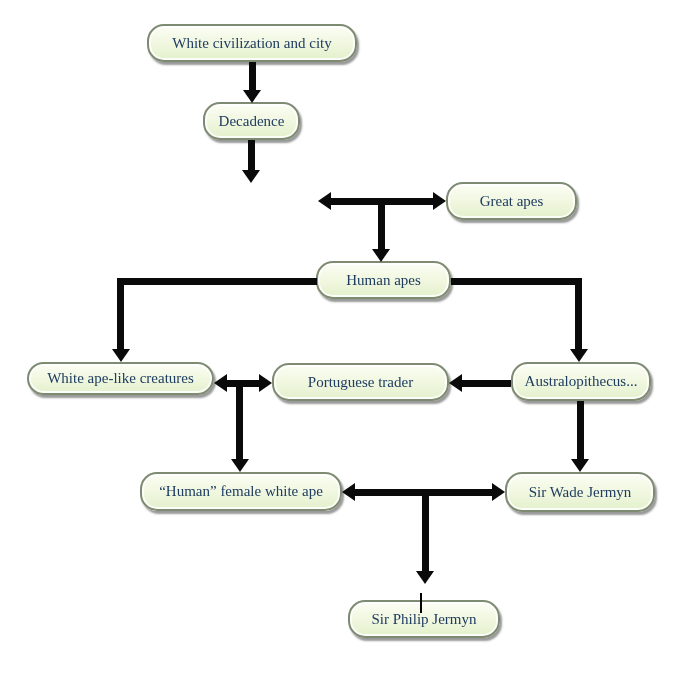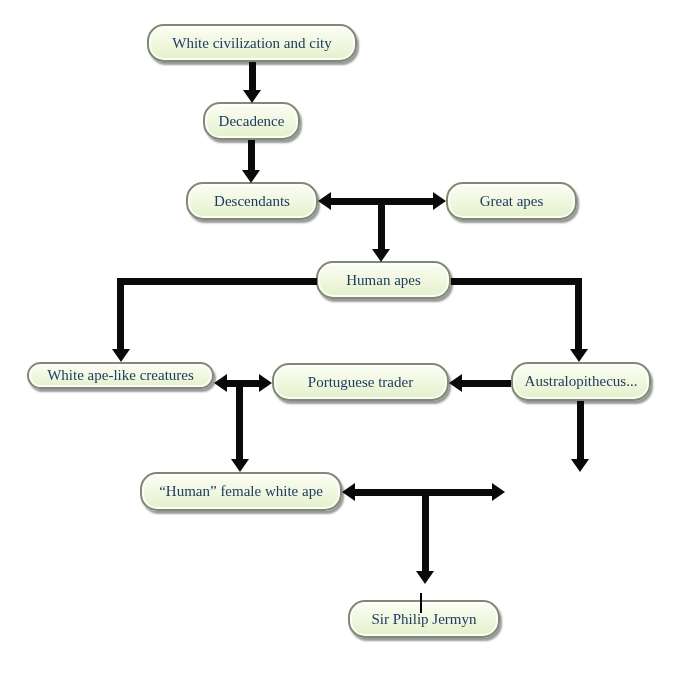--- a/index.html
+++ b/index.html
@@ -37,40 +37,40 @@
 <body>
 
 <div id="canvas">
 
   <div class="node" style="left:147px;top:24px;width:210px;height:38px;">
       <span>White civilization and city</span>
     </div>
   <div class="node" style="left:203px;top:102px;width:97px;height:38px;text-align:right;">
       <span>Decadence</span>
     </div>
-  <div class="node" style="left:186px;top:182px;width:132px;height:38px;">
-      <span>Descendants</span>
-    </div>
   <div class="node" style="left:446px;top:182px;width:131px;height:38px;">
       <span>Great apes</span>
     </div>
   <div class="node" style="left:316px;top:261px;width:135px;height:38px;">
       <span>Human apes</span>
     </div>
-  <div class="node" style="left:27px;top:362px;width:187px;height:27px;">
+  <div class="node" style="left:27px;top:362px;width:187px;height:33px;">
       <span>White ape-like creatures</span>
     </div>
   <div class="node" style="left:272px;top:363px;width:177px;height:38px;">
       <span>Portuguese trader</span>
     </div>
   <div class="node" style="left:511px;top:362px;width:140px;height:39px;">
       <span class="italic">Australopithecus...</span>
     </div>
   <div class="node" style="left:140px;top:472px;width:202px;height:39px;">
       <span>“Human” female white ape</span>
+    </div>
+  <div class="node" style="left:505px;top:472px;width:150px;height:40px;">
+      <span>Sir Wade Jermyn</span>
     </div>
   <div class="node" style="left:348px;top:600px;width:152px;height:38px;">
       <span>Sir Philip Jermyn</span>
     </div>
 
   <div class="ln" style="left:249px;top:62px;width:7px;height:30px;"></div>
   <div class="hd" style="left:243px;top:90px;"></div>
 
   <div class="ln" style="left:248px;top:140px;width:7px;height:31px;"></div>
   <div class="hd" style="left:242px;top:170px;"></div>

